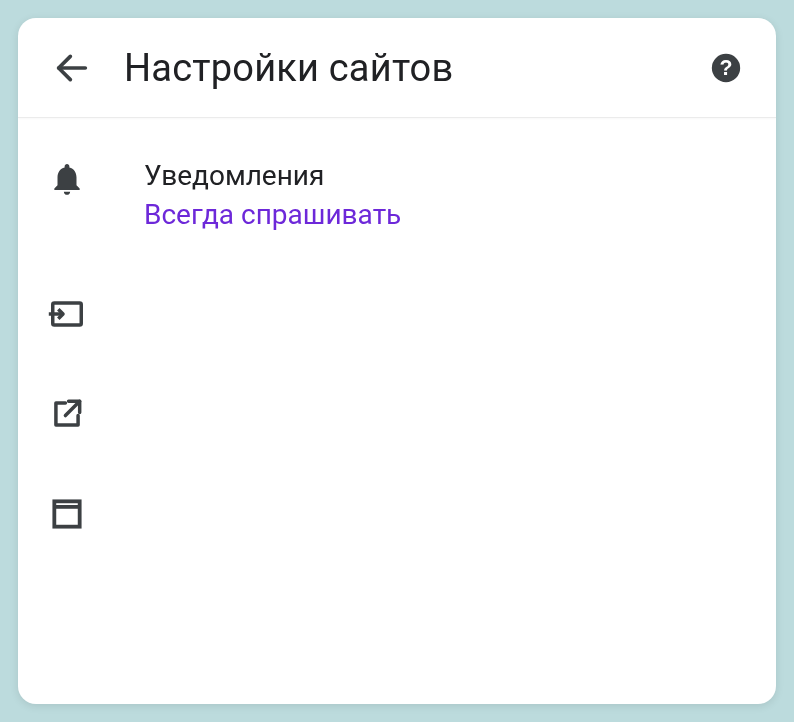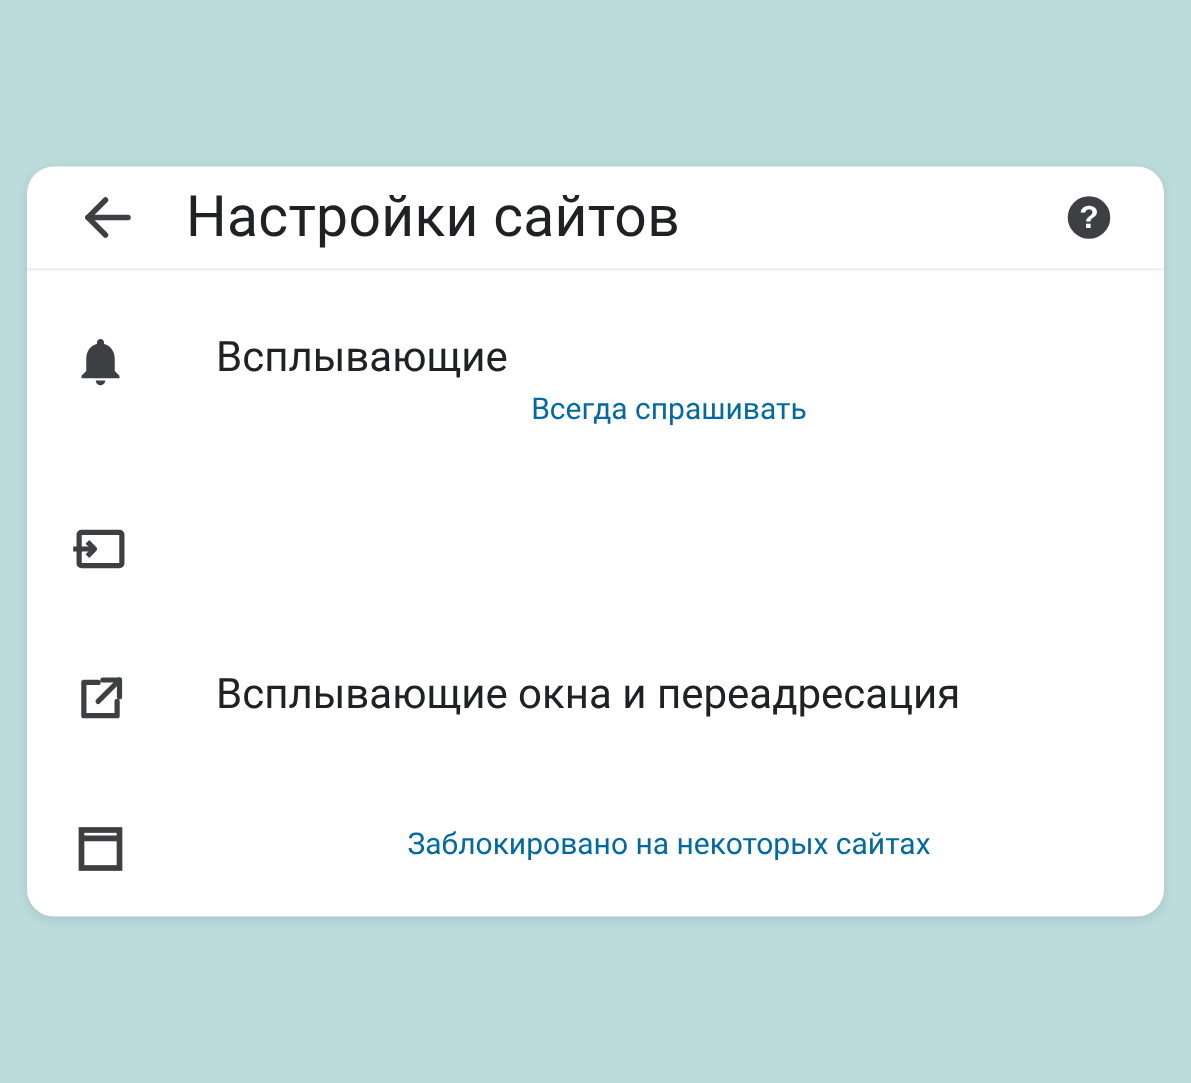--- a/index.html
+++ b/index.html
@@ -10,21 +10,21 @@
     -webkit-font-smoothing: antialiased;
   }
   .outer {
     width: 794px; height: 722px;
     background: #bcdbdd;
     display: flex;
     align-items: center;
     justify-content: center;
   }
   .card {
-    width: 758px; height: 500px;
+    width: 758px; height: 686px;
     background: #ffffff;
     border-radius: 18px;
     box-shadow: 0 2px 8px rgba(0,0,0,0.10);
     overflow: hidden;
     display: flex;
     flex-direction: column;
   }
   .header {
     display: flex;
     align-items: center;
@@ -83,26 +83,25 @@
     flex-direction: column;
     min-width: 0;
   }
   .row .primary {
     font-size: 28px;
     color: #202124;
     line-height: 1.25;
     font-weight: 400;
   }
   .row .secondary {
-    font-size: 20px;
-    color: #0369a1;
+    font-size: 28px;
+    color: #6d28d9;
     line-height: 1.3;
     margin-top: 4px;
     font-weight: 400;
-    text-align: center;
   }
   svg { display: block; }
 </style>
 </head>
 <body>
 
 <div class="outer">
   <div class="card">
 
     <div class="header">
@@ -127,21 +126,21 @@
 
     <div class="list">
 
       <div class="row">
         <div class="icon-slot">
           <svg width="38" height="38" viewBox="0 0 24 24" fill="currentColor">
               <path d="M12 22c1.1 0 2-.9 2-2h-4c0 1.1.9 2 2 2zm6-6V11c0-3.07-1.63-5.64-4.5-6.32V4c0-.83-.67-1.5-1.5-1.5S10.5 3.17 10.5 4v.68C7.63 5.36 6 7.92 6 11v5l-2 2v1h16v-1l-2-2z"></path>
             </svg>
         </div>
         <div class="texts">
-          <div class="primary">Всплывающие</div>
+          <div class="primary">Уведомления</div>
           <div class="secondary">Всегда спрашивать</div>
         </div>
       </div>
 
       <div class="row">
         <div class="icon-slot">
           <svg width="38" height="38" viewBox="0 0 24 24" fill="none" stroke="currentColor" stroke-width="2.2" stroke-linejoin="round" stroke-linecap="butt">
               <rect x="3" y="5" width="18" height="14" rx="1"></rect>
               <line x1="0.5" y1="12" x2="9" y2="12"></line>
               <polyline points="6.5 9 9.5 12 6.5 15" fill="none"></polyline>
@@ -151,32 +150,30 @@
 
       <div class="row">
         <div class="icon-slot">
           <svg width="38" height="38" viewBox="0 0 24 24" fill="none" stroke="currentColor" stroke-width="2.2" stroke-linecap="round" stroke-linejoin="round">
               <path d="M19 13v6a0 0 0 0 1 0 0H5a0 0 0 0 1 0 0V5h6"></path>
               <polyline points="13 4 20 4 20 11"></polyline>
               <line x1="11" y1="13" x2="20" y2="4"></line>
             </svg>
         </div>
         <div class="texts">
-          <div class="primary">Всплывающие окна и переадресация</div>
         </div>
       </div>
 
       <div class="row">
         <div class="icon-slot">
           <svg width="38" height="38" viewBox="0 0 24 24" fill="none" stroke="currentColor" stroke-width="2.4" stroke-linejoin="miter">
               <rect x="4" y="4" width="16" height="16"></rect>
               <line x1="4" y1="7.5" x2="20" y2="7.5"></line>
             </svg>
         </div>
         <div class="texts">
-          <div class="secondary">Заблокировано на некоторых сайтах</div>
         </div>
       </div>
 
     </div>
 
   </div>
 </div>
 
 </body></html>

